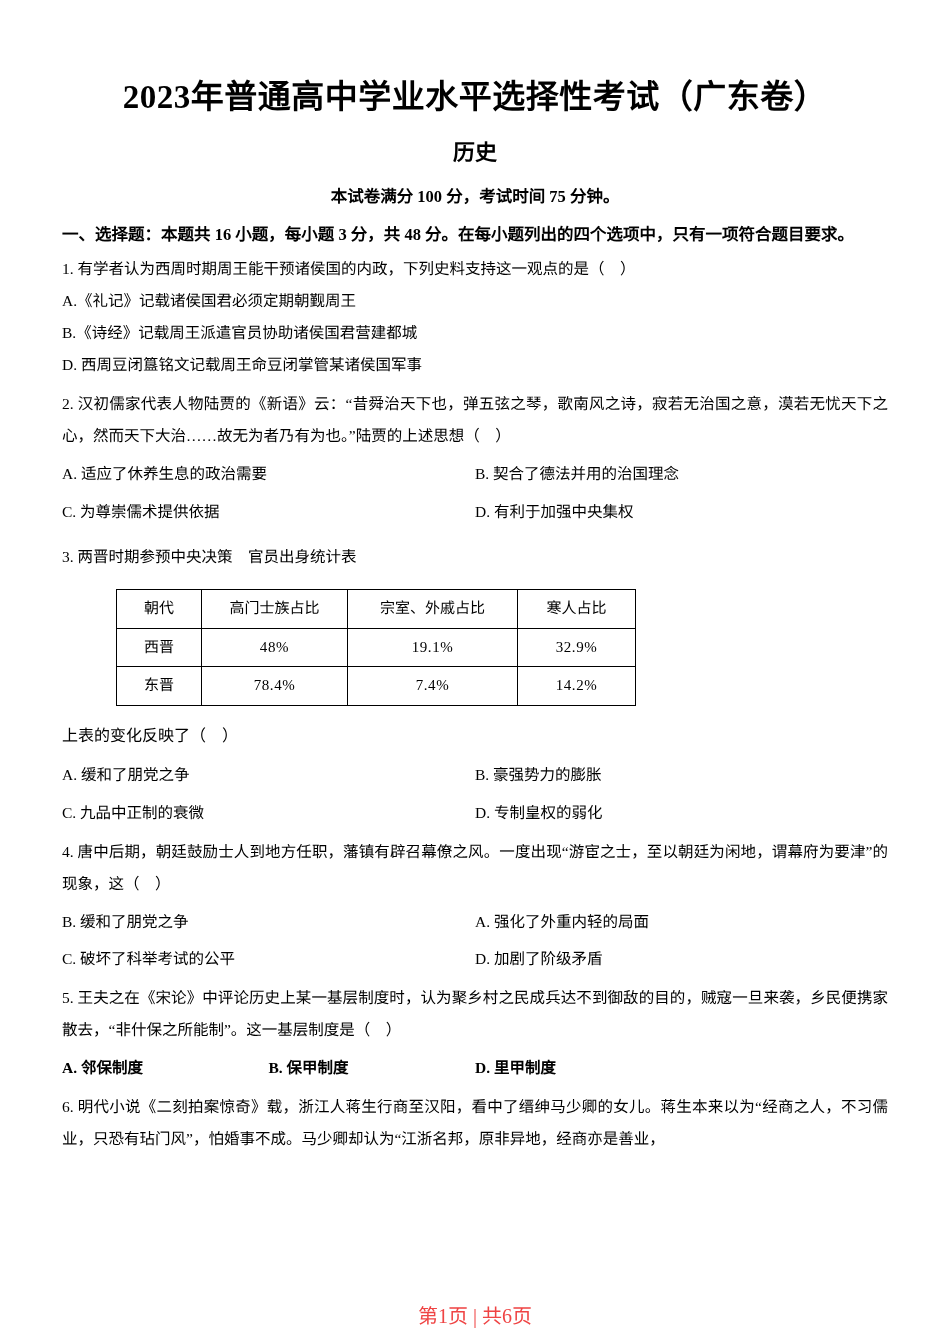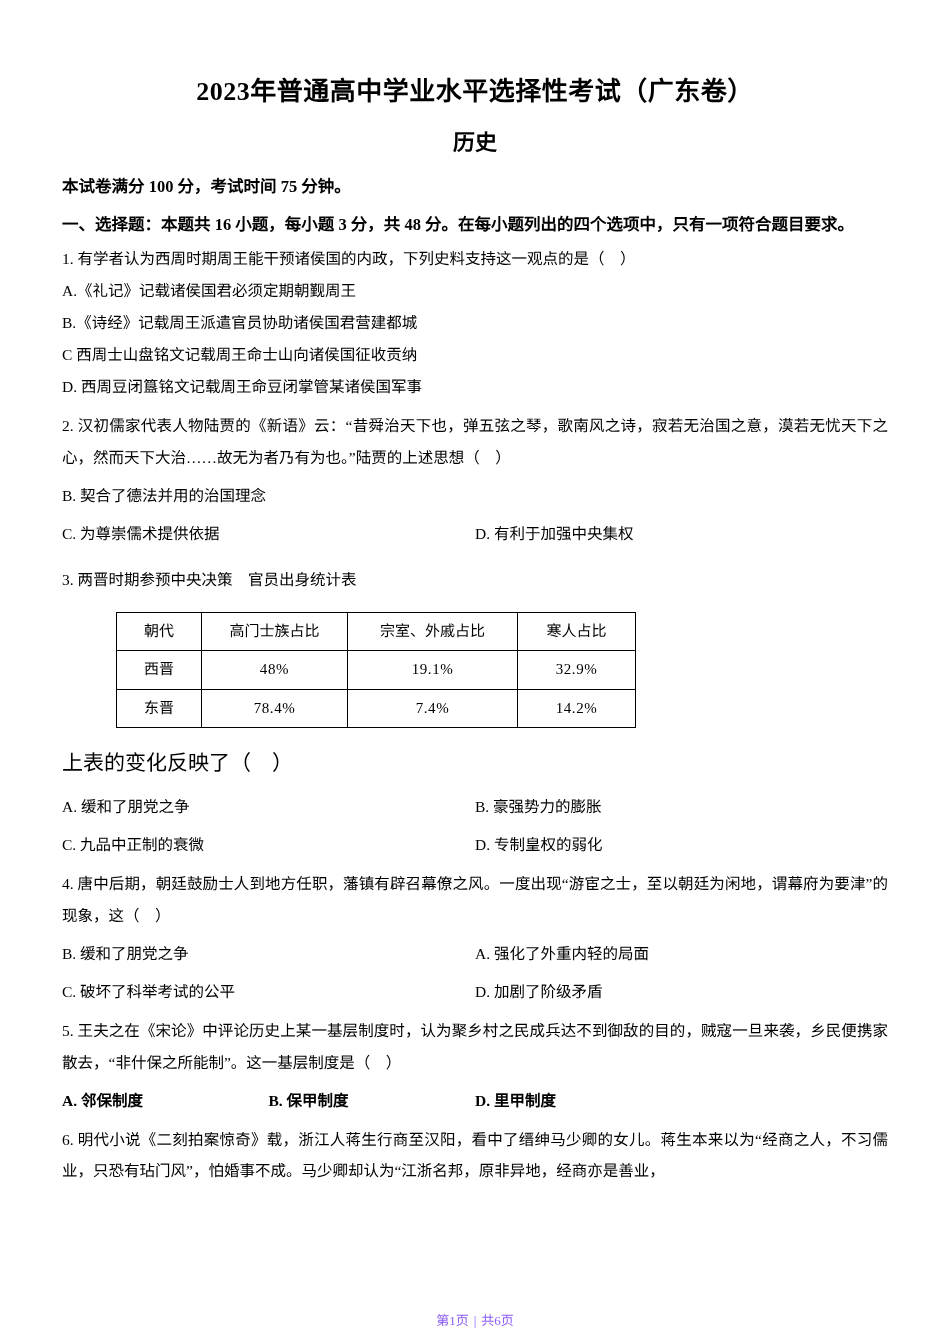--- a/index.html
+++ b/index.html
@@ -17,35 +17,35 @@
     width: 950px;
     height: 1344px;
     margin: 0 auto;
     background: #ffffff;
     box-sizing: border-box;
     padding: 56px 62px 0 62px;
     overflow: hidden;
   }
   .doc-title {
     text-align: center;
-    font-size: 26px;
+    font-size: 33px;
     font-weight: bold;
     letter-spacing: 0.5px;
     margin: 18px 0 0 0;
     line-height: 1.4;
   }
   .subject-title {
     text-align: center;
     font-size: 22px;
     font-weight: bold;
     margin: 18px 0 0 0;
     line-height: 1.4;
   }
   .exam-meta {
-    text-align: left;
+    text-align: center;
     font-size: 16.5px;
     font-weight: bold;
     margin: 16px 0 0 0;
     line-height: 1.5;
   }
   .section-heading {
     font-size: 16.5px;
     font-weight: bold;
     line-height: 1.78;
     margin: 10px 0 0 0;
@@ -104,33 +104,33 @@
   }
   table.stat-table .col-era { width: 72px; }
   table.stat-table .col-a  { width: 133px; }
   table.stat-table .col-b  { width: 157px; }
   table.stat-table .col-c  { width: 105px; }
   table.stat-table td.num {
     font-family: "Liberation Serif", "DejaVu Serif", serif;
     letter-spacing: 0.6px;
   }
   .after-table {
-    font-size: 21px;
+    font-size: 16px;
     line-height: 2.06;
     margin: 14px 0 0 0;
   }
   .spacer-sm { height: 10px; }
   .page-footer {
     position: absolute;
     left: 0;
     right: 0;
     bottom: 14px;
     text-align: center;
-    font-size: 13px;
-    color: #8b5cf6;
+    font-size: 20px;
+    color: #ef4444;
     line-height: 1.4;
   }
   .page-footer .sep { margin: 0 5px; }
 </style>
 </head>
 <body>
 
 <div class="page">
 
   <h1 class="doc-title">2023年普通高中学业水平选择性考试（广东卷）</h1>
@@ -138,27 +138,27 @@
   <h2 class="subject-title">历史</h2>
 
   <p class="exam-meta">本试卷满分 100 分，考试时间 75 分钟。</p>
 
   <p class="section-heading">一、选择题：本题共 16 小题，每小题 3 分，共 48 分。在每小题列出的四个选项中，只有一项符合题目要求。</p>
 
   <p class="q-stem tight">1. 有学者认为西周时期周王能干预诸侯国的内政，下列史料支持这一观点的是（　）</p>
   <div class="opts-stack">
     <div class="opt-single">A.《礼记》记载诸侯国君必须定期朝觐周王</div>
     <div class="opt-single">B.《诗经》记载周王派遣官员协助诸侯国君营建都城</div>
-    <div class="opt-single">C 西周士山盘铭文记载周王命士山向诸侯国征收贡纳</div>
     <div class="opt-single">D. 西周豆闭簋铭文记载周王命豆闭掌管某诸侯国军事</div>
   </div>
 
   <p class="q-stem">2. 汉初儒家代表人物陆贾的《新语》云：“昔舜治天下也，弹五弦之琴，歌南风之诗，寂若无治国之意，漠若无忧天下之心，然而天下大治……故无为者乃有为也。”陆贾的上述思想（　）</p>
   <div class="opts-stack">
     <div class="opt-row">
+      <span class="opt">A. 适应了休养生息的政治需要</span>
       <span class="opt">B. 契合了德法并用的治国理念</span>
     </div>
     <div class="opt-row">
       <span class="opt">C. 为尊崇儒术提供依据</span>
       <span class="opt">D. 有利于加强中央集权</span>
     </div>
   </div>
 
   <div class="spacer-sm"></div>
 

